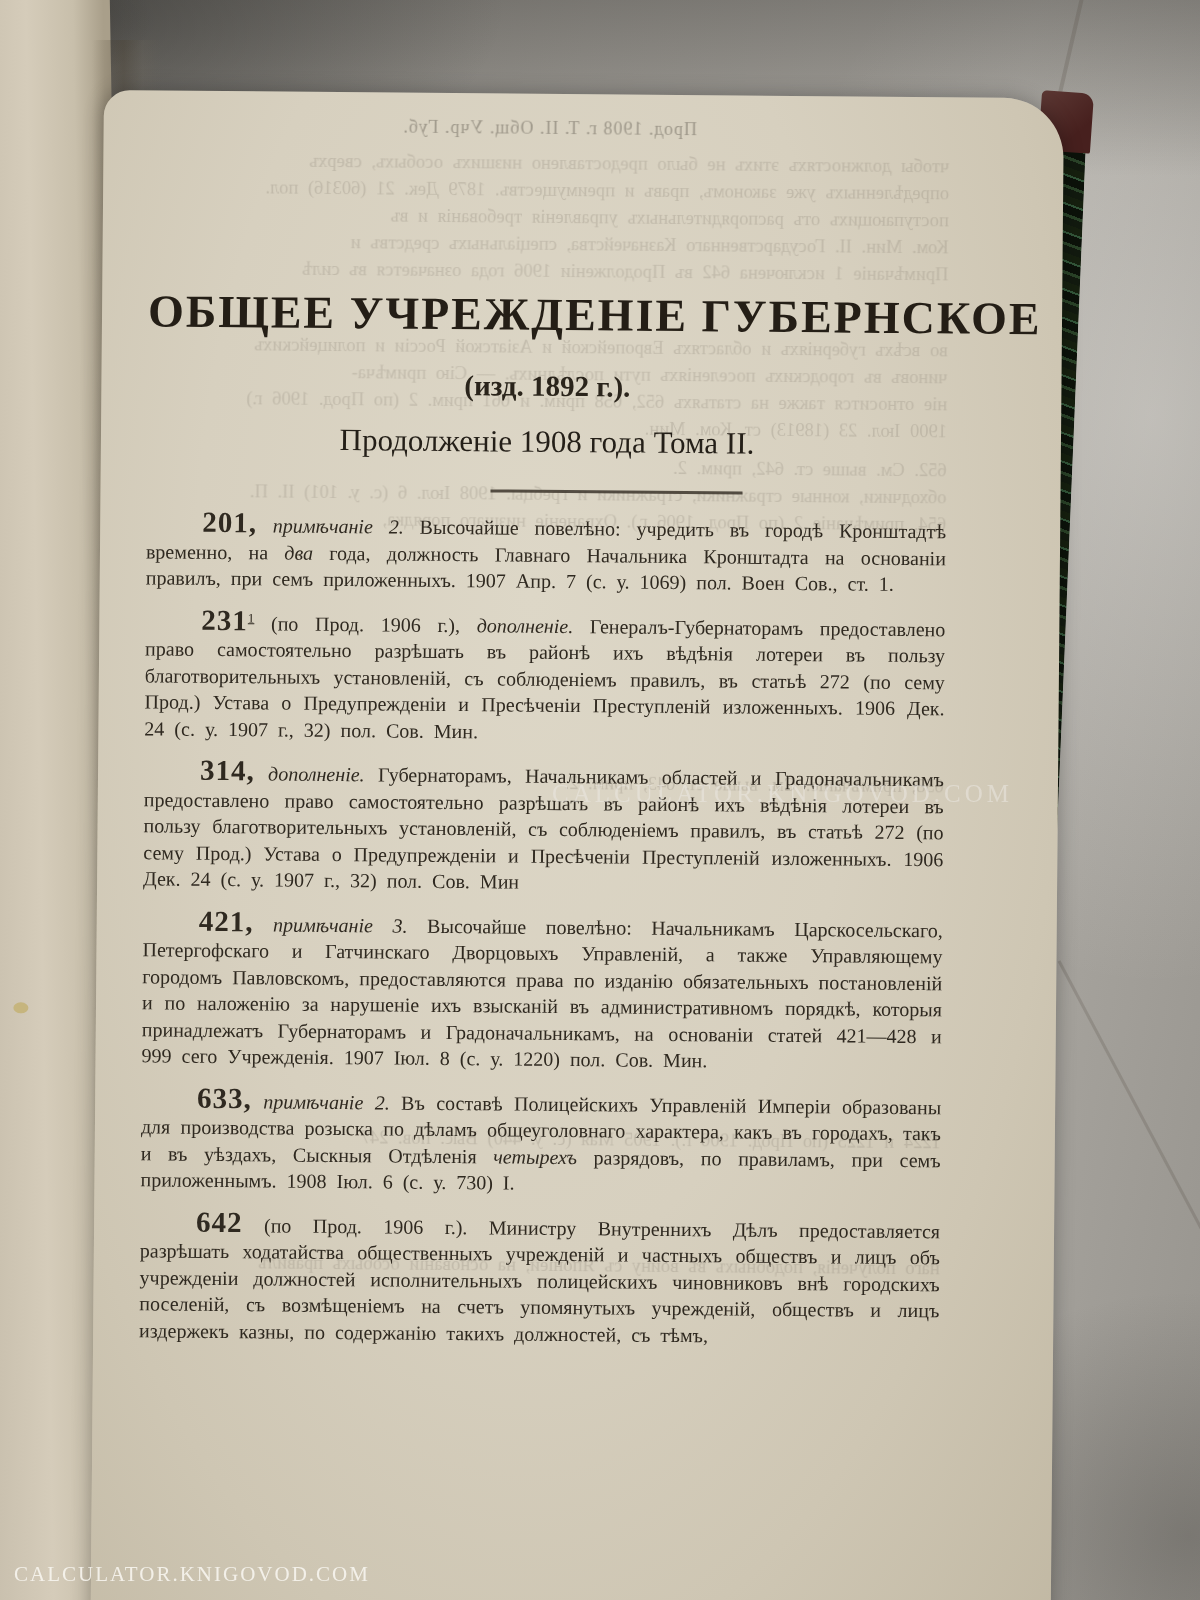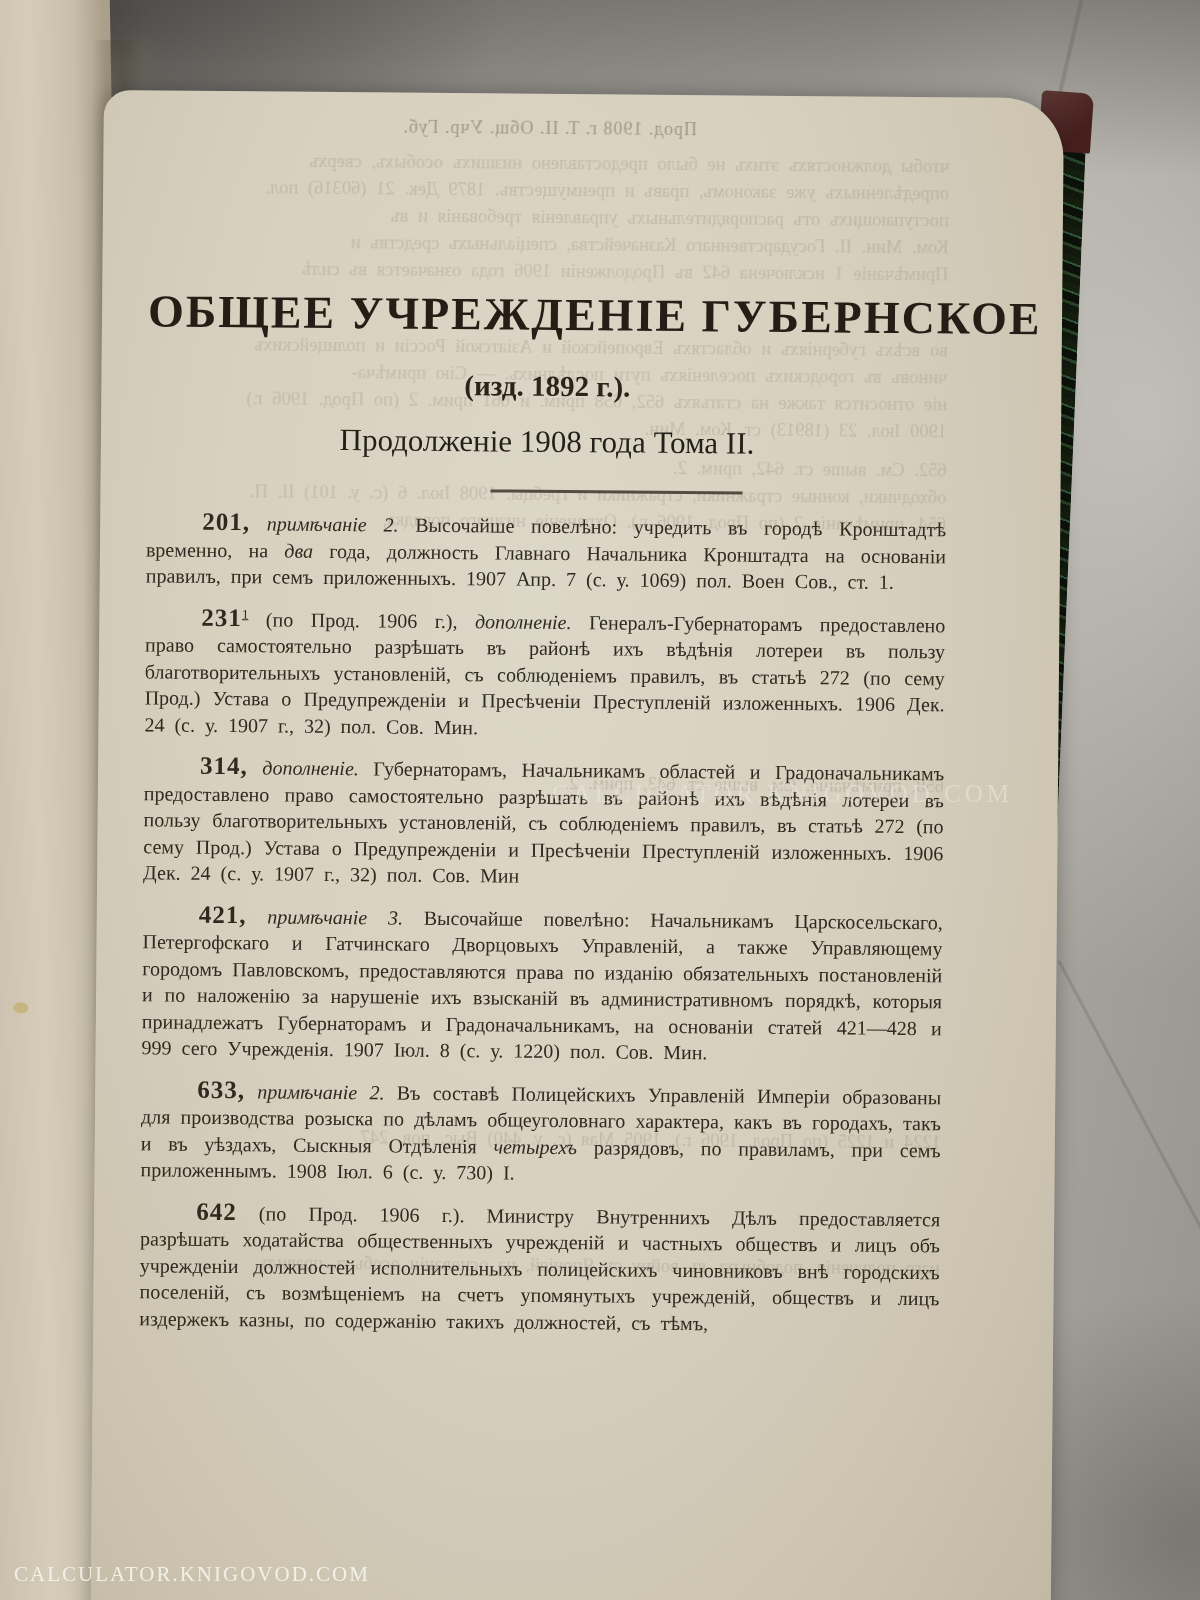--- a/index.html
+++ b/index.html
@@ -60,21 +60,21 @@
   .edition{position:absolute;top:276px;left:46px;width:800px;text-align:center;
     font-size:29px;font-weight:bold;color:#2a241b;z-index:3;}
   .continuation{position:absolute;top:330px;left:46px;width:800px;text-align:center;
     font-size:31px;color:#241f18;z-index:3;}
   .rule{position:absolute;top:396px;left:390px;width:252px;height:3px;background:#3c352b;
     opacity:.85;z-index:3;}
 
   .body-text{position:absolute;top:418px;left:46px;width:800px;z-index:3;}
   .para{margin:0 0 15px 0;text-indent:56px;text-align:justify;
     font-size:20px;line-height:26.5px;color:#2f2920;word-spacing:5px;}
-  .number{font-weight:bold;font-size:25px;letter-spacing:1px;}
+  .number{font-weight:bold;font-size:29px;letter-spacing:1px;}
   .italic{font-style:italic;}
   sup.sup{font-size:13px;text-decoration:underline;line-height:0;}
 
   .ghost{position:absolute;left:46px;width:800px;transform:scaleX(-1);opacity:.30;
     color:#8f877a;font-size:18.5px;line-height:27px;text-align:justify;word-spacing:5px;
     filter:blur(.7px);z-index:1;}
 
   
   .wm{position:absolute;font-family:Liberation Serif, serif;z-index:10;}
   .wm-center{left:552px;top:780px;font-size:25px;letter-spacing:4px;

